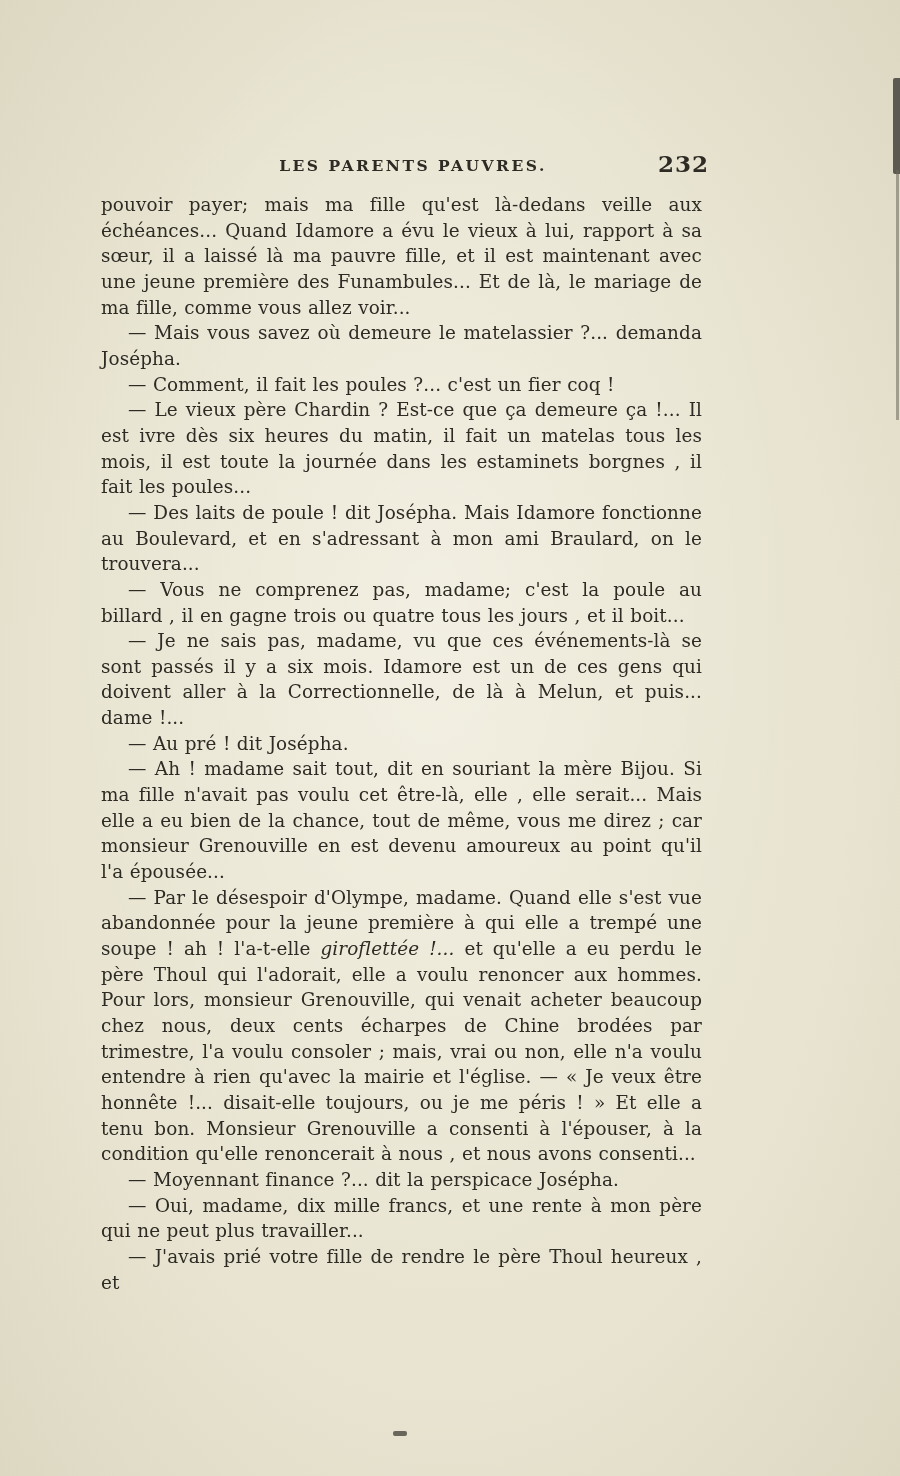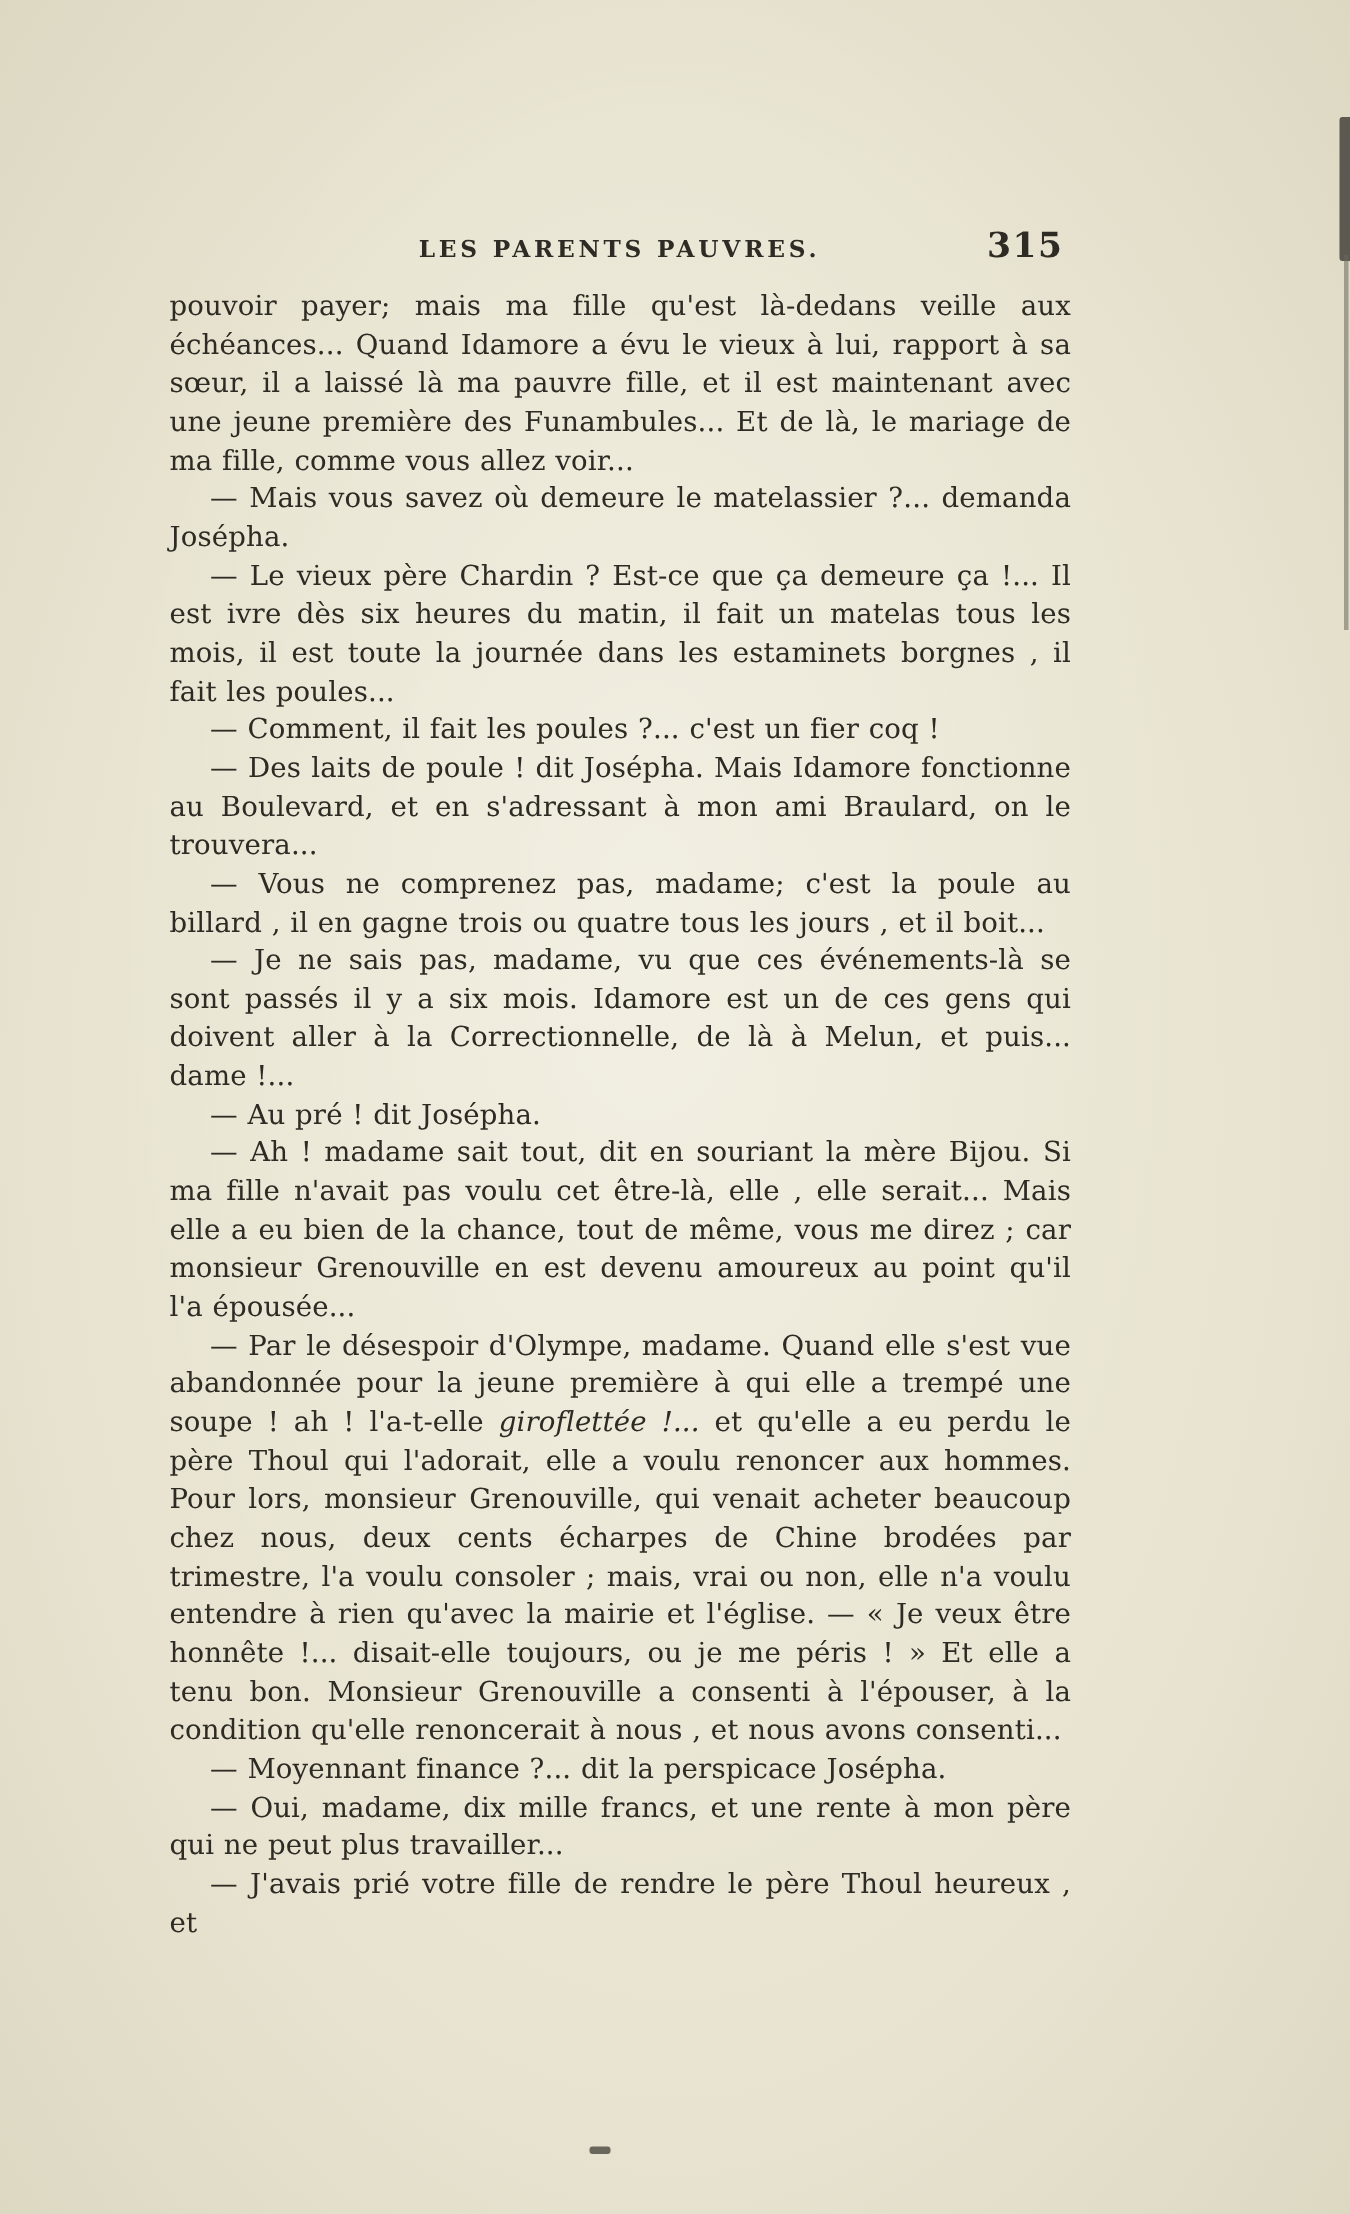--- a/index.html
+++ b/index.html
@@ -67,21 +67,21 @@
   .page-number {
     position: absolute;
     right: 4px;
     top: -6px;
     font-size: 23px;
     letter-spacing: 1px;
     font-weight: 600;
   }
   .text-block {
     position: absolute;
-    left: 113px;
+    left: 101px;
     top: 192px;
     width: 601px;
     font-size: 18.4px;
     line-height: 25.65px;
     text-align: justify;
     color: var(--ink);
     letter-spacing: 0.1px;
     word-spacing: 0.5px;
   }
   .text-block p {
@@ -98,28 +98,28 @@
 <body>
 
 <div class="page">
 
   <div class="artifact-right-top"></div>
   <div class="artifact-right-line"></div>
   <div class="artifact-bottom-dot"></div>
 
   <header class="running-head">
     <span class="head-title">LES PARENTS PAUVRES.</span>
-    <span class="page-number">315</span>
+    <span class="page-number">232</span>
   </header>
 
   <main class="text-block" id="text-block">
       <p class="para no-indent"><span>pouvoir payer; mais ma fille qu'est là-dedans veille aux échéances... Quand Idamore a évu le vieux à lui, rapport à sa sœur, il a laissé là ma pauvre fille, et il est maintenant avec une jeune première des Funambules... Et de là, le mariage de ma fille, comme vous allez voir...</span></p>
       <p class="para"><span>— Mais vous savez où demeure le matelassier ?... demanda Josépha.</span></p>
+      <p class="para"><span>— Comment, il fait les poules ?... c'est un fier coq !</span></p>
       <p class="para"><span>— Le vieux père Chardin ? Est-ce que ça demeure ça !... Il est ivre dès six heures du matin, il fait un matelas tous les mois, il est toute la journée dans les estaminets borgnes , il fait les poules...</span></p>
-      <p class="para"><span>— Comment, il fait les poules ?... c'est un fier coq !</span></p>
       <p class="para"><span>— Des laits de poule ! dit Josépha. Mais Idamore fonctionne au Boulevard, et en s'adressant à mon ami Braulard, on le trouvera...</span></p>
       <p class="para"><span>— Vous ne comprenez pas, madame; c'est la poule au billard , il en gagne trois ou quatre tous les jours , et il boit...</span></p>
       <p class="para"><span>— Je ne sais pas, madame, vu que ces événements-là se sont passés il y a six mois. Idamore est un de ces gens qui doivent aller à la Correctionnelle, de là à Melun, et puis... dame !...</span></p>
       <p class="para"><span>— Au pré ! dit Josépha.</span></p>
       <p class="para"><span>— Ah ! madame sait tout, dit en souriant la mère Bijou. Si ma fille n'avait pas voulu cet être-là, elle , elle serait... Mais elle a eu bien de la chance, tout de même, vous me direz ; car monsieur Grenouville en est devenu amoureux au point qu'il l'a épousée...</span></p>
       <p class="para"><span>— Par le désespoir d'Olympe, madame. Quand elle s'est vue abandonnée pour la jeune première à qui elle a trempé une soupe ! ah ! l'a-t-elle </span><span class="italic">giroflettée !...</span><span> et qu'elle a eu perdu le père Thoul qui l'adorait, elle a voulu renoncer aux hommes. Pour lors, monsieur Grenouville, qui venait acheter beaucoup chez nous, deux cents écharpes de Chine brodées par trimestre, l'a voulu consoler ; mais, vrai ou non, elle n'a voulu entendre à rien qu'avec la mairie et l'église. — « Je veux être honnête !... disait-elle toujours, ou je me péris ! » Et elle a tenu bon. Monsieur Grenouville a consenti à l'épouser, à la condition qu'elle renoncerait à nous , et nous avons consenti...</span></p>
       <p class="para"><span>— Moyennant finance ?... dit la perspicace Josépha.</span></p>
       <p class="para"><span>— Oui, madame, dix mille francs, et une rente à mon père qui ne peut plus travailler...</span></p>
       <p class="para"><span>— J'avais prié votre fille de rendre le père Thoul heureux , et</span></p>
     </main>

